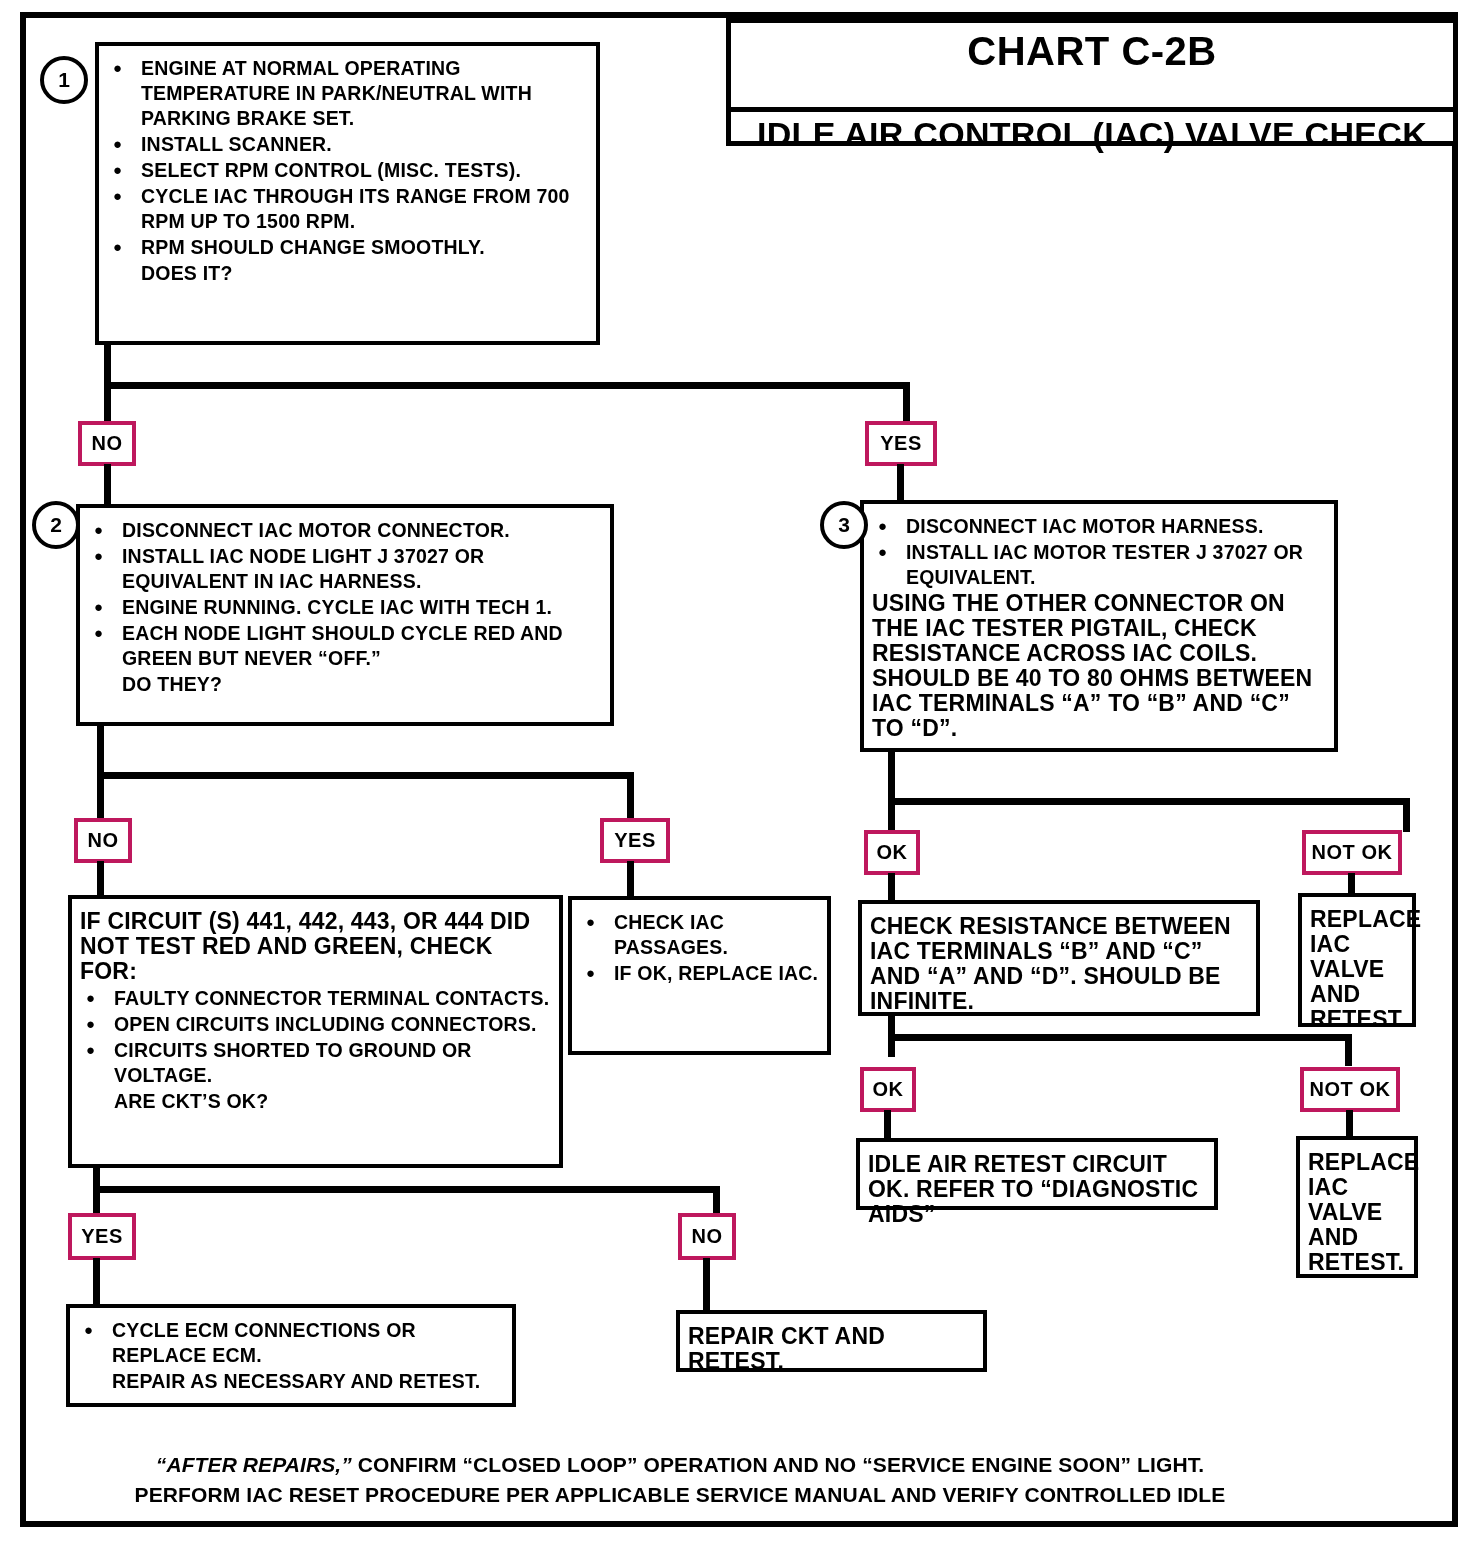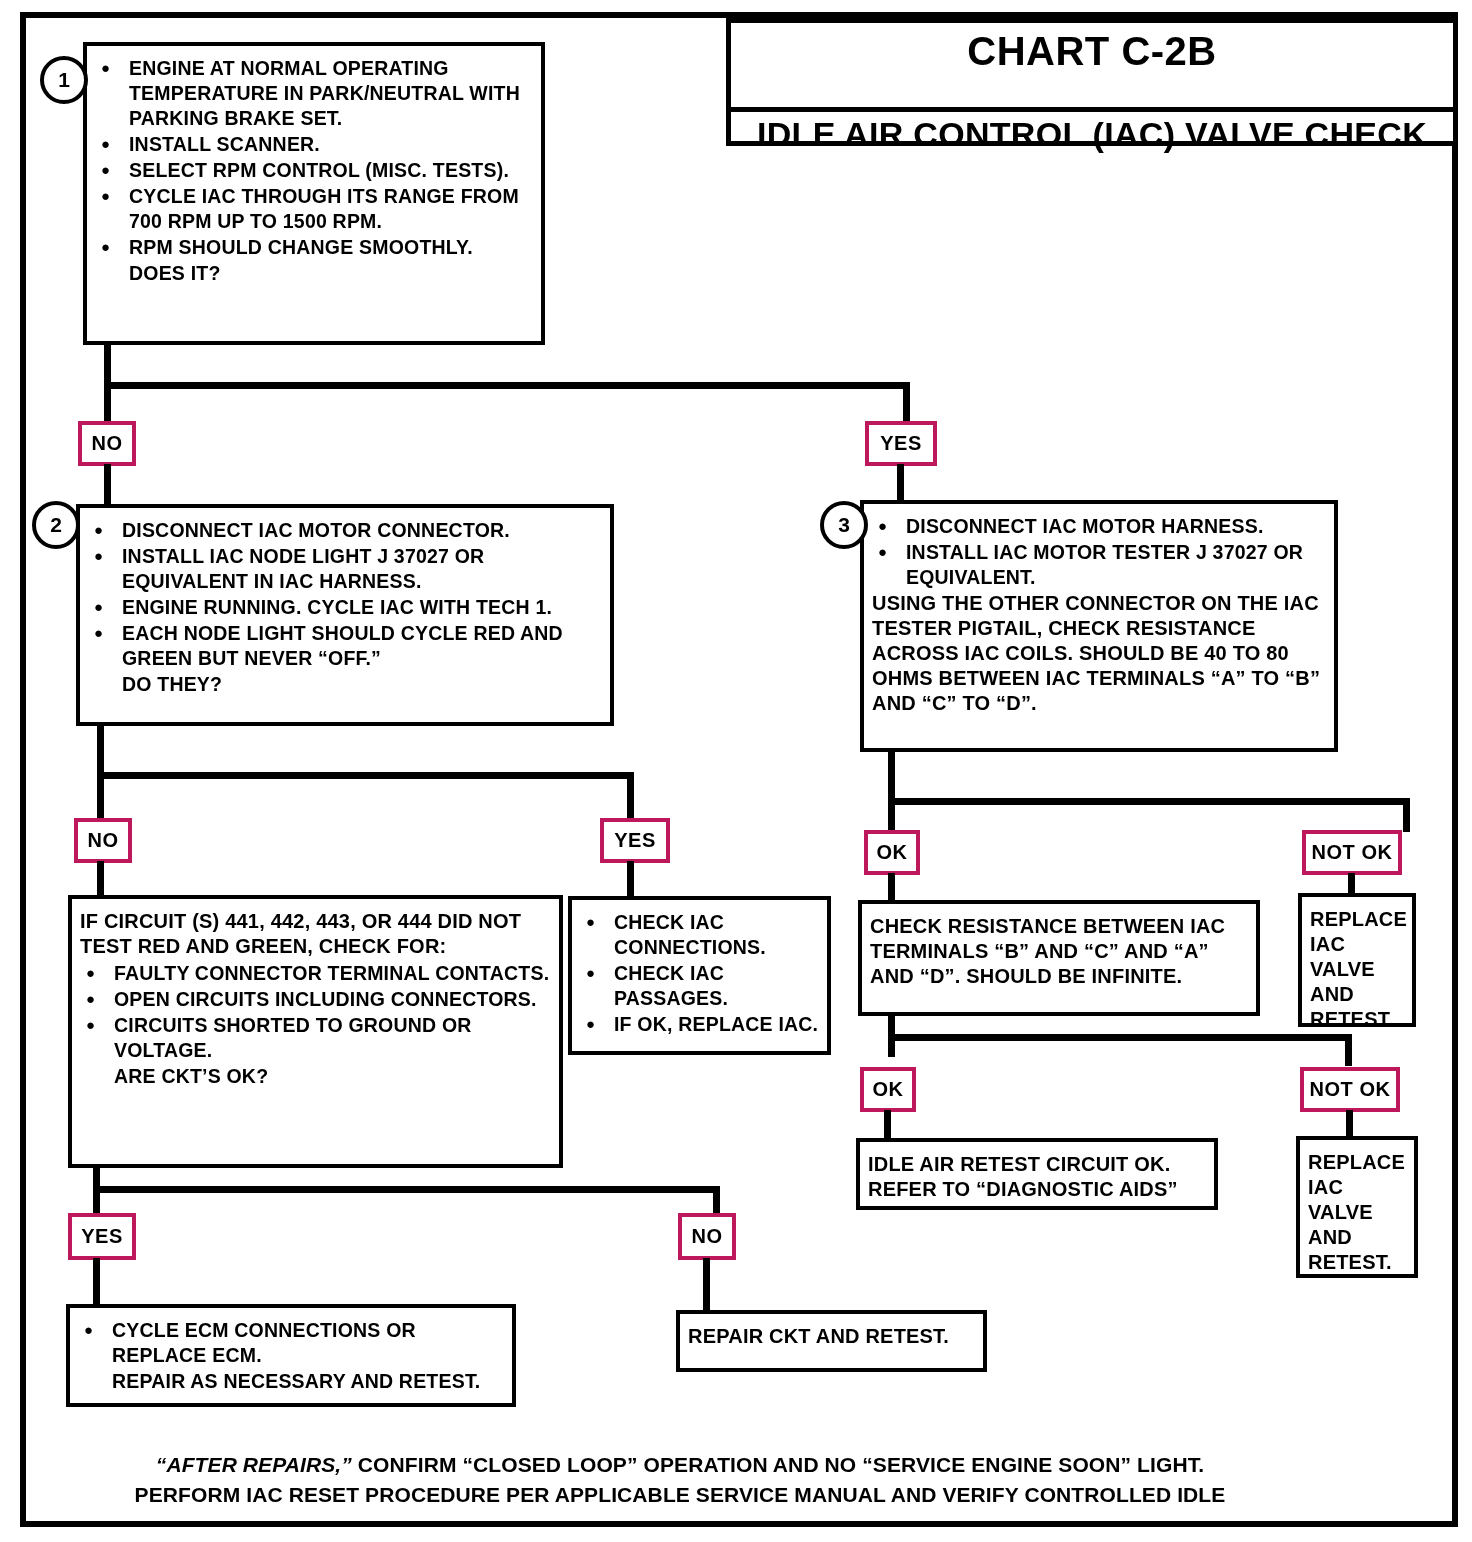--- a/index.html
+++ b/index.html
@@ -18,21 +18,21 @@
        display:flex;align-items:center;justify-content:center;font-size:20px;font-weight:bold;letter-spacing:0.5px;}
   .circ{position:absolute;width:40px;height:40px;border:4px solid #000;border-radius:50%;background:#fff;
         display:flex;align-items:center;justify-content:center;font-size:21px;font-weight:bold;z-index:5;}
 
   ul.blist{list-style:none;margin:0;padding:0;}
   ul.blist li{position:relative;padding-left:34px;font-size:19.5px;font-weight:bold;line-height:25px;
               letter-spacing:0.2px;margin-bottom:1px;}
   ul.blist li::before{content:"\25CF";position:absolute;left:6px;top:-1px;font-size:15px;}
   ul.blist li.nb{padding-left:34px;}
   ul.blist li.nb::before{content:"";}
-  .ptxt{font-size:20px;font-weight:bold;line-height:25px;letter-spacing:0.2px;}
+  .ptxt{font-size:23px;font-weight:bold;line-height:25px;letter-spacing:0.2px;}
 
   .pad{padding:10px 8px 6px 8px;}
 
   .ln{position:absolute;background:#000;}
 
   .footer{position:absolute;left:60px;top:1450px;width:1240px;text-align:center;}
   .footer div{font-size:21px;font-weight:bold;line-height:30px;letter-spacing:0.1px;}
   .footer .ital{font-style:italic;}
 </style>
 </head>
@@ -42,21 +42,21 @@
 
   <div class="frame"></div>
 
   <div class="title-box">
     <div class="title-1">CHART C-2B</div>
     <div class="title-rule"></div>
     <div class="title-2">IDLE AIR CONTROL (IAC) VALVE CHECK</div>
   </div>
 
   <div class="circ" style="left:40px;top:56px;">1</div>
-  <div class="box pad" style="left:83px;top:42px;width:462px;height:303px;">
+  <div class="box pad" style="left:95px;top:42px;width:505px;height:303px;">
     <ul class="blist">
       <li>ENGINE AT NORMAL OPERATING TEMPERATURE IN PARK/NEUTRAL WITH PARKING BRAKE SET.</li>
       <li>INSTALL SCANNER.</li>
       <li>SELECT RPM CONTROL  (MISC. TESTS).</li>
       <li>CYCLE IAC THROUGH ITS RANGE FROM 700 RPM UP TO 1500 RPM.</li>
       <li>RPM SHOULD CHANGE SMOOTHLY.</li>
       <li class="nb">DOES IT?</li>
     </ul>
   </div>
 
@@ -118,21 +118,20 @@
     <ul class="blist" style="margin-top:2px;">
       <li>FAULTY CONNECTOR TERMINAL CONTACTS.</li>
       <li>OPEN CIRCUITS INCLUDING CONNECTORS.</li>
       <li>CIRCUITS SHORTED TO GROUND OR VOLTAGE.</li>
       <li class="nb">ARE CKT’S OK?</li>
     </ul>
   </div>
 
   <div class="box pad" style="left:568px;top:896px;width:263px;height:159px;">
     <ul class="blist">
-      <li>CHECK IAC CONNECTIONS.</li>
       <li>CHECK IAC PASSAGES.</li>
       <li>IF OK, REPLACE IAC.</li>
     </ul>
   </div>
 
   <div class="box pad" style="left:858px;top:900px;width:402px;height:116px;">
     <div class="ptxt">CHECK RESISTANCE BETWEEN IAC TERMINALS “B” AND “C” AND “A” AND “D”.  SHOULD BE INFINITE.</div>
   </div>
 
   <div class="box pad" style="left:1298px;top:893px;width:118px;height:134px;">

